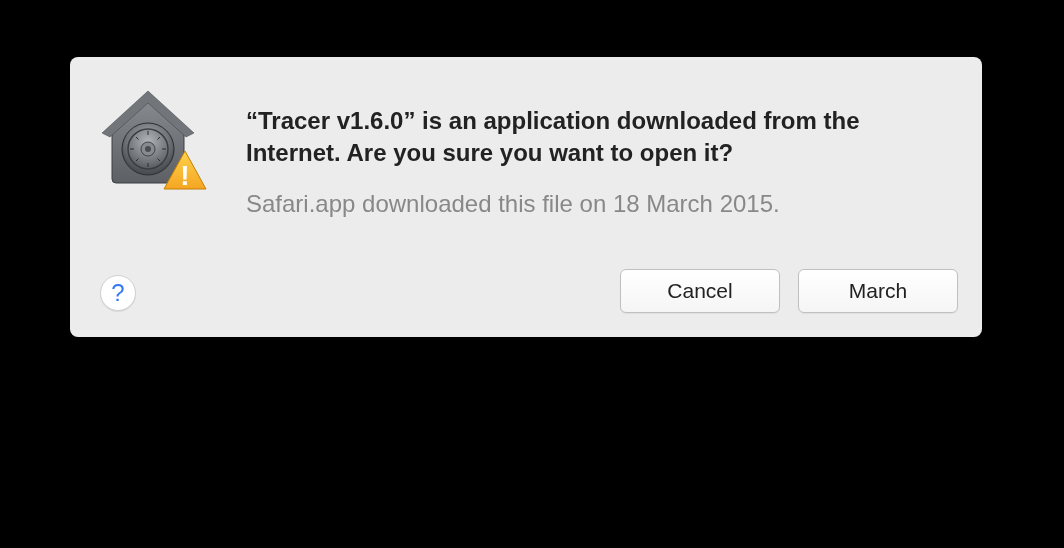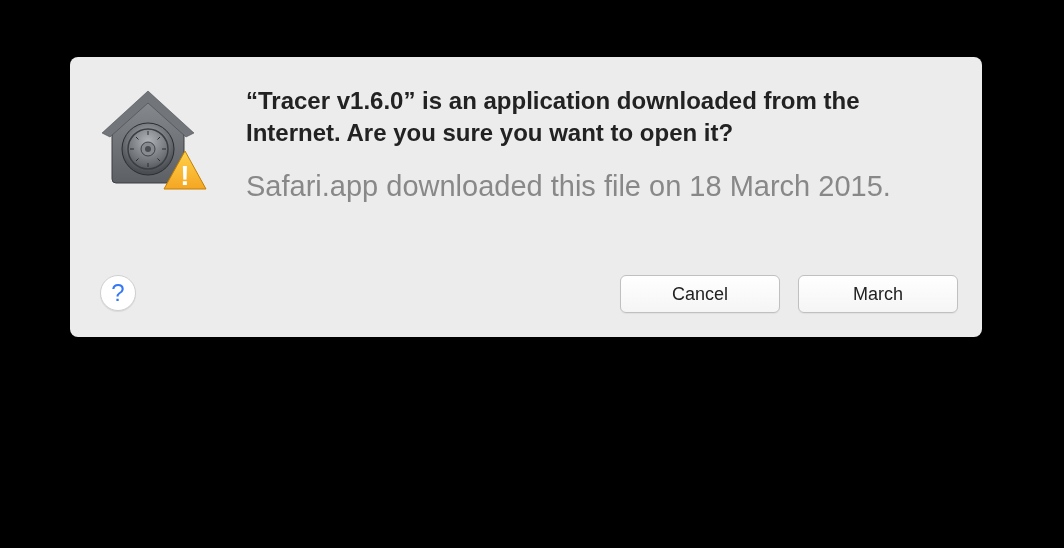--- a/index.html
+++ b/index.html
@@ -51,43 +51,44 @@
       flex-direction: column;
       padding-left: 8px;
     }
     
     .dialog-title {
       font-size: 24px;
       font-weight: bold;
       color: #222222;
       line-height: 1.35;
       margin-bottom: 18px;
+      margin-top: 20px;
     }
     
     .dialog-subtitle {
-      font-size: 29px;
+      font-size: 24px;
       color: #888888;
       line-height: 1.3;
       margin-bottom: 24px;
     }
     
     .button-row {
       display: flex;
       justify-content: flex-end;
       gap: 18px;
       margin-top: auto;
     }
     
     .mac-button {
       min-width: 160px;
-      height: 38px;
+      height: 44px;
       background: linear-gradient(to bottom, #ffffff, #f5f5f5);
       border: 1px solid #c0c0c0;
       border-radius: 6px;
-      font-size: 18px;
+      font-size: 21px;
       color: #222222;
       cursor: pointer;
       box-shadow: 0 1px 1px rgba(0,0,0,0.05);
       padding: 0 18px;
       font-family: inherit;
     }
     
     .help-button {
       width: 36px;
       height: 36px;

